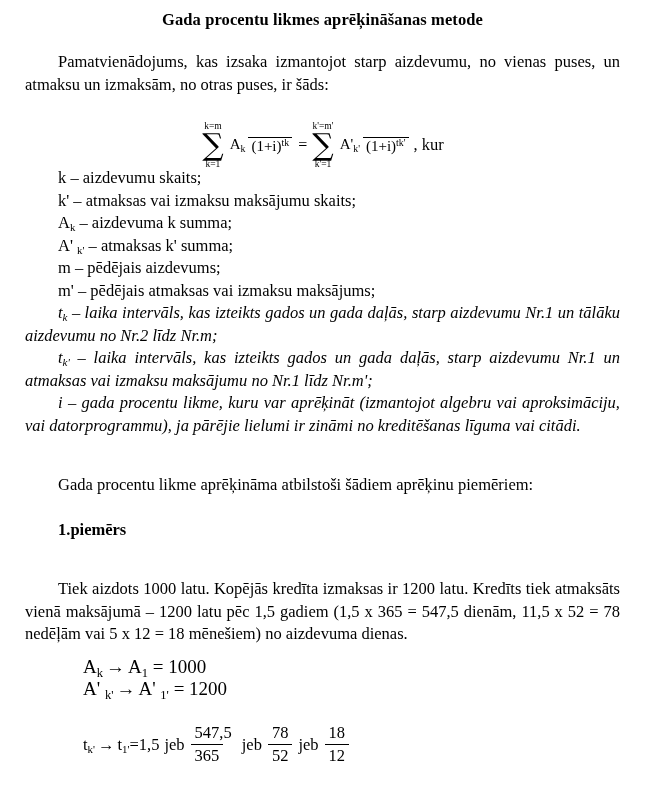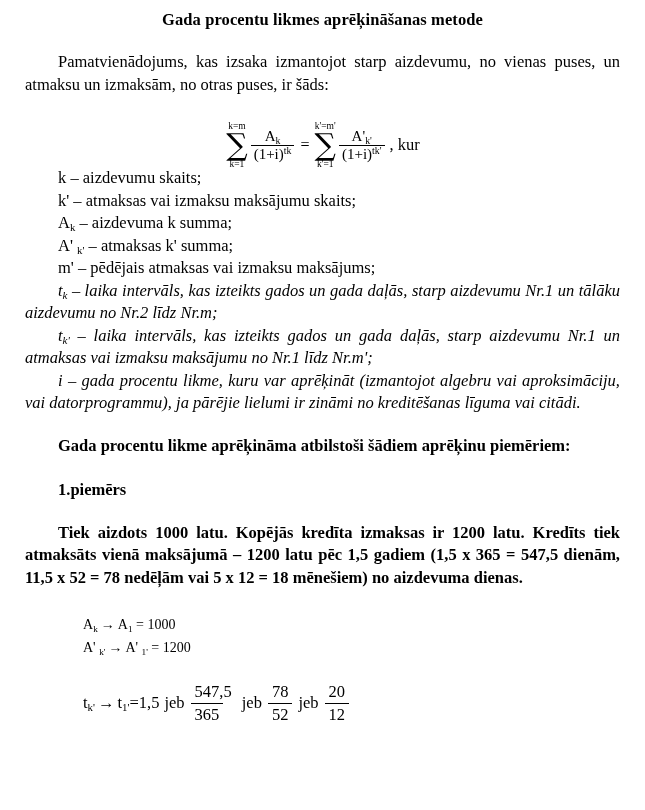--- a/index.html
+++ b/index.html
@@ -33,21 +33,21 @@
   }
 
   .para {
     text-align: justify;
     font-size: 16.5px;
     line-height: 22.5px;
     margin: 0;
     text-indent: 33px;
   }
   .para.gap-top-lg { margin-top: 22px; }
-  .para.gap-top-md { margin-top: 20px; font-weight: bold; }
+  .para.gap-top-md { margin-top: 37px; }
 
   .defs {
     font-size: 16.5px;
     line-height: 22.5px;
     margin: 0;
     padding-left: 33px;
   }
   .defs .def-line { white-space: nowrap; }
 
   .def-para {
@@ -102,41 +102,41 @@
     line-height: 10px;
     white-space: nowrap;
   }
   .sum .sigma {
     font-size: 30px;
     line-height: 28px;
     font-family: "DejaVu Serif", serif;
   }
   .frac {
     display: inline-flex;
-    flex-direction: column;
-    align-items: center;
+    flex-direction: row;
+    align-items: flex-start;
     margin: 0 2px;
   }
   .frac .num {
     padding: 0 3px 1px 3px;
     white-space: nowrap;
   }
   .frac .den {
     border-top: 1.2px solid #000;
     padding: 1px 3px 0 3px;
     white-space: nowrap;
   }
   .eq-op { margin: 0 4px; font-size: 16px; }
   .eq-tail { margin-left: 3px; font-size: 16.5px; }
 
   
   .eq-lines {
-    margin-top: 25px;
+    margin-top: 10px;
     padding-left: 58px;
-    font-size: 14px;
+    font-size: 19px;
     line-height: 22.5px;
   }
   .eq-lines .eq-line { white-space: nowrap; }
   .arrow { padding: 0 3px; }
 
   
   .eq-frac-line {
     margin-top: 21px;
     padding-left: 58px;
     font-size: 16.5px;
@@ -193,20 +193,21 @@
 
       <span class="eq-tail">, kur</span>
     </span>
   </div>
 
   <div class="defs">
     <div class="def-line"><span>k</span><sub></sub><span> – aizdevumu skaits;</span></div>
     <div class="def-line"><span>k'</span><sub></sub><span> – atmaksas vai izmaksu maksājumu skaits;</span></div>
     <div class="def-line"><span>A</span><sub>k</sub><span> – aizdevuma k summa;</span></div>
     <div class="def-line"><span>A'</span> <sub>k'</sub><span> – atmaksas k' summa;</span></div>
+    <div class="def-line"><span>m</span><sub></sub><span> – pēdējais aizdevums;</span></div>
     <div class="def-line"><span>m'</span><sub></sub><span> – pēdējais atmaksas vai izmaksu maksājums;</span></div>
   </div>
 
   <p class="def-para"><span>t</span><sub>k</sub><span> – laika intervāls, kas izteikts gados un gada daļās, starp aizdevumu Nr.1 un tālāku aizdevumu no Nr.2 līdz Nr.m;</span></p>
 
   <p class="def-para"><span>t</span><sub>k'</sub><span> – laika intervāls, kas izteikts gados un gada daļās, starp aizdevumu Nr.1 un atmaksas vai izmaksu maksājumu no Nr.1 līdz Nr.m';</span></p>
 
   <p class="def-para"><span>i</span><sub></sub><span> – gada procentu likme, kuru var aprēķināt (izmantojot algebru vai aproksimāciju, vai datorprogrammu), ja pārējie lielumi ir zināmi no kreditēšanas līguma vai citādi.</span></p>
 
   <p class="para gap-top-md">Gada procentu likme aprēķināma atbilstoši šādiem aprēķinu piemēriem:</p>
@@ -231,18 +232,18 @@
       <span class="num">547,5</span>
       <span class="den">365</span>
     </span>
     <span class="txt">jeb</span>
     <span class="ifrac">
       <span class="num">78</span>
       <span class="den">52</span>
     </span>
     <span class="txt">jeb</span>
     <span class="ifrac">
-      <span class="num">20</span>
+      <span class="num">18</span>
       <span class="den">12</span>
     </span>
   </div>
 
 </div>
 
 </body></html>

